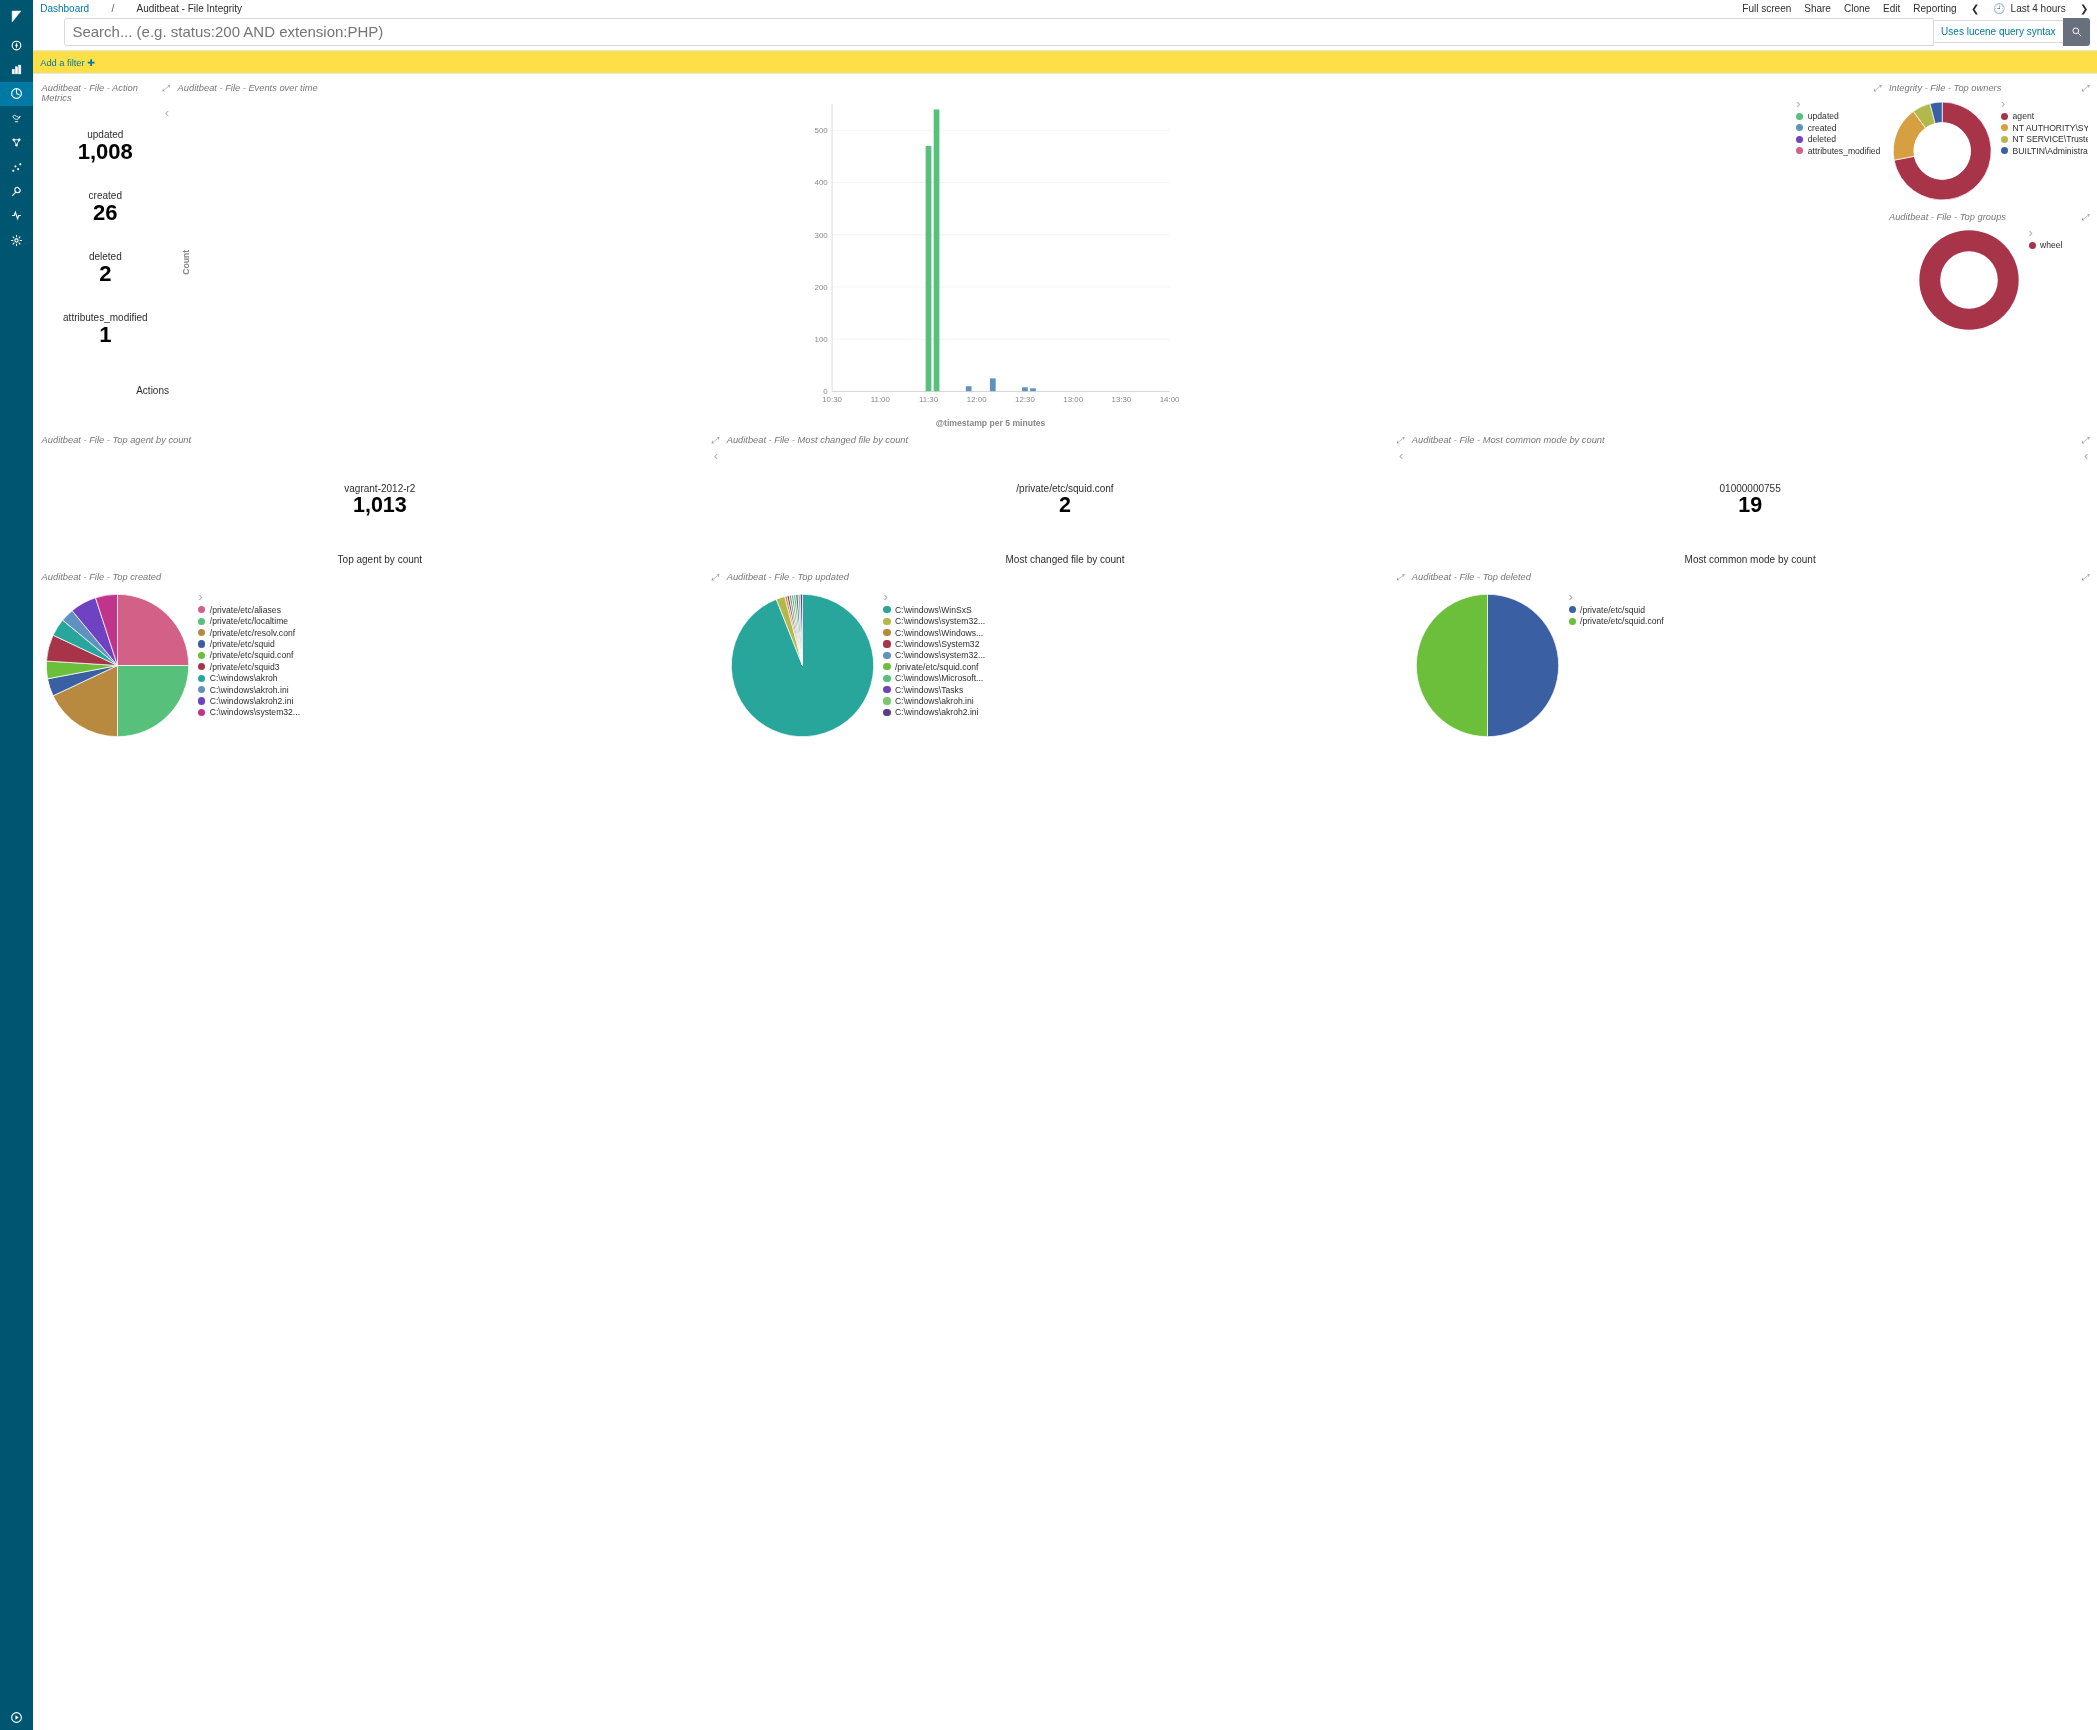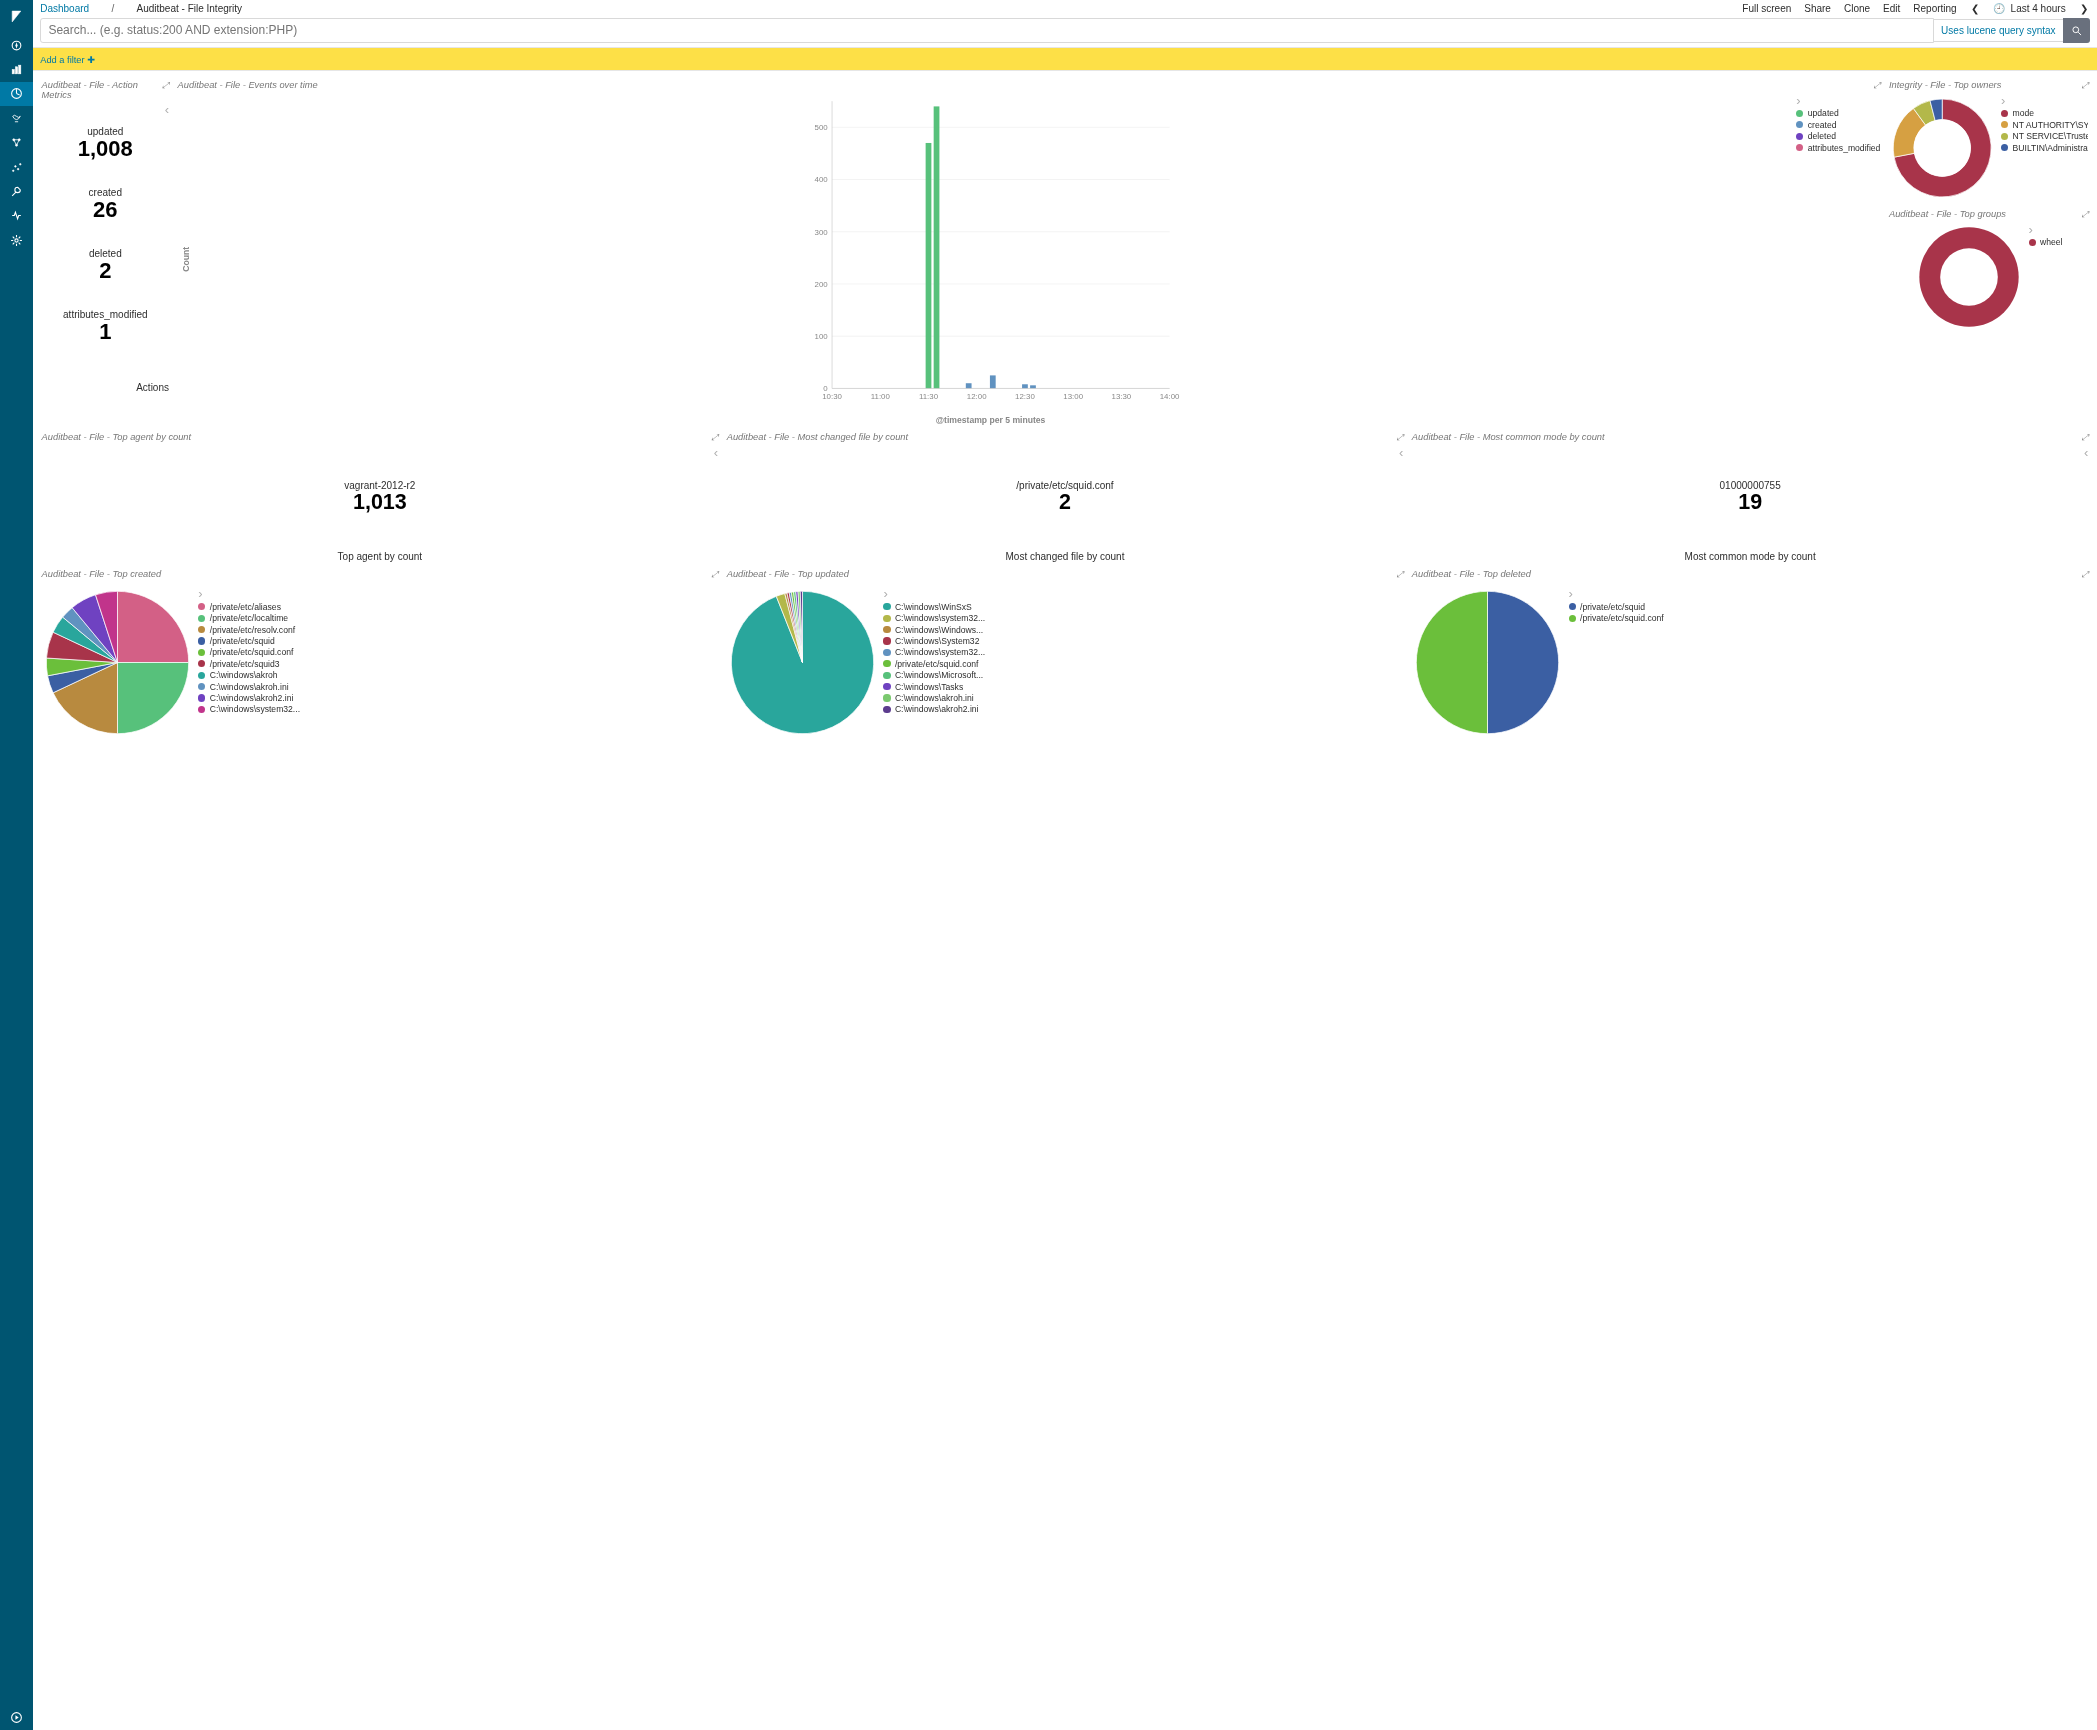--- a/index.html
+++ b/index.html
@@ -14,21 +14,21 @@
   .main { flex: 1; display: flex; flex-direction: column; min-width: 0; }
   .topbar { display: flex; align-items: center; padding: 2.9px 7.2px 0 7.2px; gap: 18px; }
   .crumb-link { color: #0079a5; cursor: pointer; }
   .crumb-sep { color: #666; padding: 0 4.3px; }
   .crumb-current { color: #2d2d2d; }
   .top-actions { margin-left: auto; display: flex; align-items: center; gap: 13px; }
   .top-actions span { cursor: pointer; }
   .top-actions .chev { padding: 0 1.4px; }
   .time-pill { display: flex; align-items: center; gap: 4.3px; }
   .searchbar { display: flex; padding: 4.3px 7.2px; gap: 0; }
-  .search-input { flex: 1; border: 0.7px solid #d9d9d9; padding: 4.3px 7.2px; font-size: 12px; color: #555; outline: none; border-radius: 2.9px 0 0 2.9px; }
+  .search-input { flex: 1; border: 0.7px solid #d9d9d9; padding: 4.3px 7.2px; font-size: 15px; color: #555; outline: none; border-radius: 2.9px 0 0 2.9px; margin-left: 24px; }
   .lucene { color: #0079a5; align-self: center; padding: 0 7.2px; cursor: pointer; border-top:0.7px solid #d9d9d9; border-bottom: 0.7px solid #d9d9d9; height: 23px; display:flex; align-items:center;}
   .search-btn { background: #69707d; border: none; color: #fff; width: 27px; display: flex; align-items: center; justify-content: center; cursor: pointer; border-radius: 0 2.9px 2.9px 0; }
   .filterbar { background: #fde047; border-top: 0.7px solid #e6e6e6; border-bottom: 0.7px solid #e6e6e6; padding: 5.7px 7.2px; }
   .add-filter { color: #0079a5; cursor: pointer; font-size: 9.3px; }
   .dash { padding: 4.3px 4.3px 14.4px 4.3px; display: grid; grid-template-columns: 136px 1fr 208px; grid-auto-rows: min-content; gap: 0; }
   .panel { padding: 4.3px 4.3px 2.9px 4.3px; position: relative; }
   .panel-title { color: #777; font-size: 9.3px; margin-bottom: 2.9px; display:flex; justify-content:space-between;font-style:italic; }
   .expand-ico { cursor:pointer; color:#777; font-size:8.6px; }
   .arrow-ico { color:#b0b0b0; cursor:pointer; font-size:13px; line-height:1; }
   .metrics-col { display:flex; flex-direction:column; }
@@ -273,21 +273,21 @@
                 <path d="M 7.222179699720485 87.929310706415 A 69 69 0 0 1 34.44281759181935 19.177827388128634 L 51.47683420325522 42.62313988511461 A 40.019999999999996 40.019999999999996 0 0 0 35.68886422583788 82.49900020972069 Z" fill="#d6a042" stroke="#fff" stroke-width="1"></path>
                 <path d="M 34.44281759181935 19.177827388128634 A 69 69 0 0 1 57.84039778562499 8.167761882124466 L 65.04743071566249 36.23730189163219 A 40.019999999999996 40.019999999999996 0 0 0 51.47683420325522 42.62313988511461 Z" fill="#b3b84a" stroke="#fff" stroke-width="1"></path>
                 <path d="M 57.84039778562499 8.167761882124466 A 69 69 0 0 1 74.99999999999999 6 L 74.99999999999999 34.980000000000004 A 40.019999999999996 40.019999999999996 0 0 0 65.04743071566249 36.23730189163219 Z" fill="#3b5fa3" stroke="#fff" stroke-width="1"></path>
                 <circle cx="75" cy="75" r="40.019999999999996" fill="#fff"></circle>
               </svg>
             <div class="legend" style="max-width:93px;">
               <div class="legend-arrow"><span class="arrow-ico">›</span></div>
               <div id="legend-owners">
                   <div class="legend-row">
                     <span class="swatch" style="background:#a8344a"></span>
-                    <span>mode</span>
+                    <span>agent</span>
                   </div>
                   <div class="legend-row">
                     <span class="swatch" style="background:#d6a042"></span>
                     <span>NT AUTHORITY\SYSTE...</span>
                   </div>
                   <div class="legend-row">
                     <span class="swatch" style="background:#b3b84a"></span>
                     <span>NT SERVICE\TrustedIn...</span>
                   </div>
                   <div class="legend-row">

